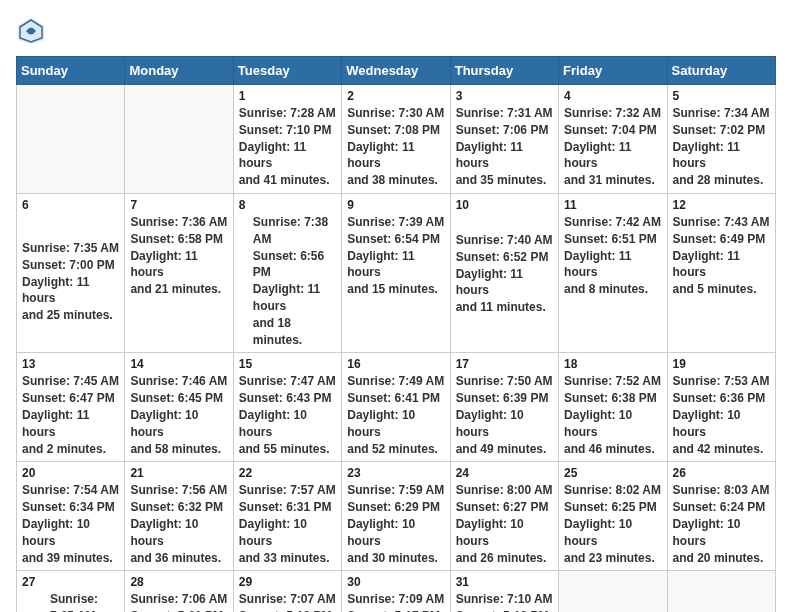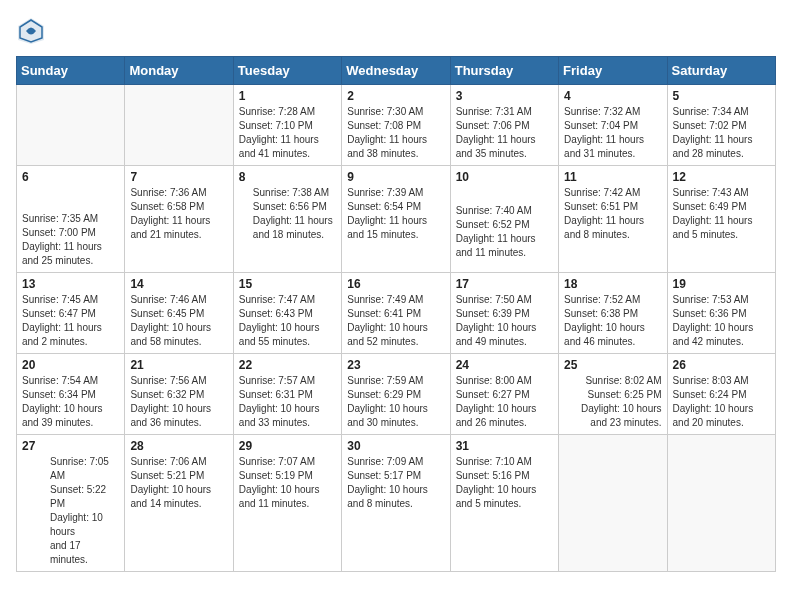--- a/index.html
+++ b/index.html
@@ -80,23 +80,24 @@
     .calendar td.empty {
       background: #f8f8f8;
     }
     .day-number {
       font-size: 12px;
       font-weight: bold;
       display: block;
       margin-bottom: 2px;
     }
     .cell-text {
-      font-size: 10px;
+      font-size: 12px;
       line-height: 1.4;
       color: #333;
+      font-weight: bold;
     }
     tr:nth-child(even) td:not(.empty) {
       
     }
   </style>
 </head>
 <body>
 
 <div class="header">
   <div class="logo">
@@ -301,21 +302,21 @@
         </td>
         <td>
           <span class="day-number">24</span>
           <div class="cell-text" style="white-space: pre-line;">Sunrise: 8:00 AM
 Sunset: 6:27 PM
 Daylight: 10 hours
 and 26 minutes.</div>
         </td>
         <td>
           <span class="day-number">25</span>
-          <div class="cell-text" style="white-space: pre-line; text-align: right;">Sunrise: 8:02 AM
+          <div class="cell-text" style="white-space: pre-line;">Sunrise: 8:02 AM
 Sunset: 6:25 PM
 Daylight: 10 hours
 and 23 minutes.</div>
         </td>
         <td>
           <span class="day-number">26</span>
           <div class="cell-text" style="white-space: pre-line;">Sunrise: 8:03 AM
 Sunset: 6:24 PM
 Daylight: 10 hours
 and 20 minutes.</div>

